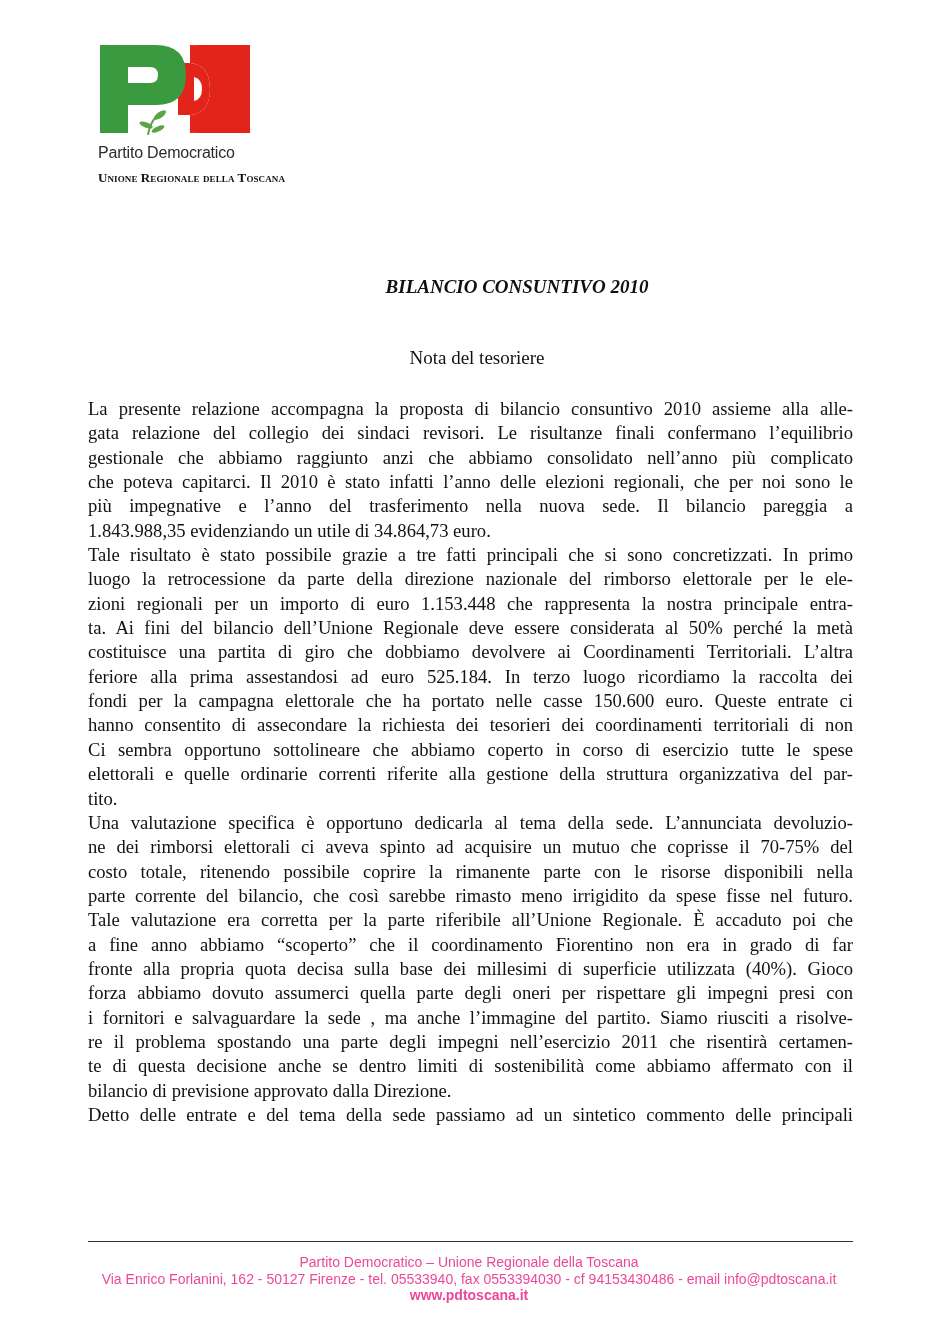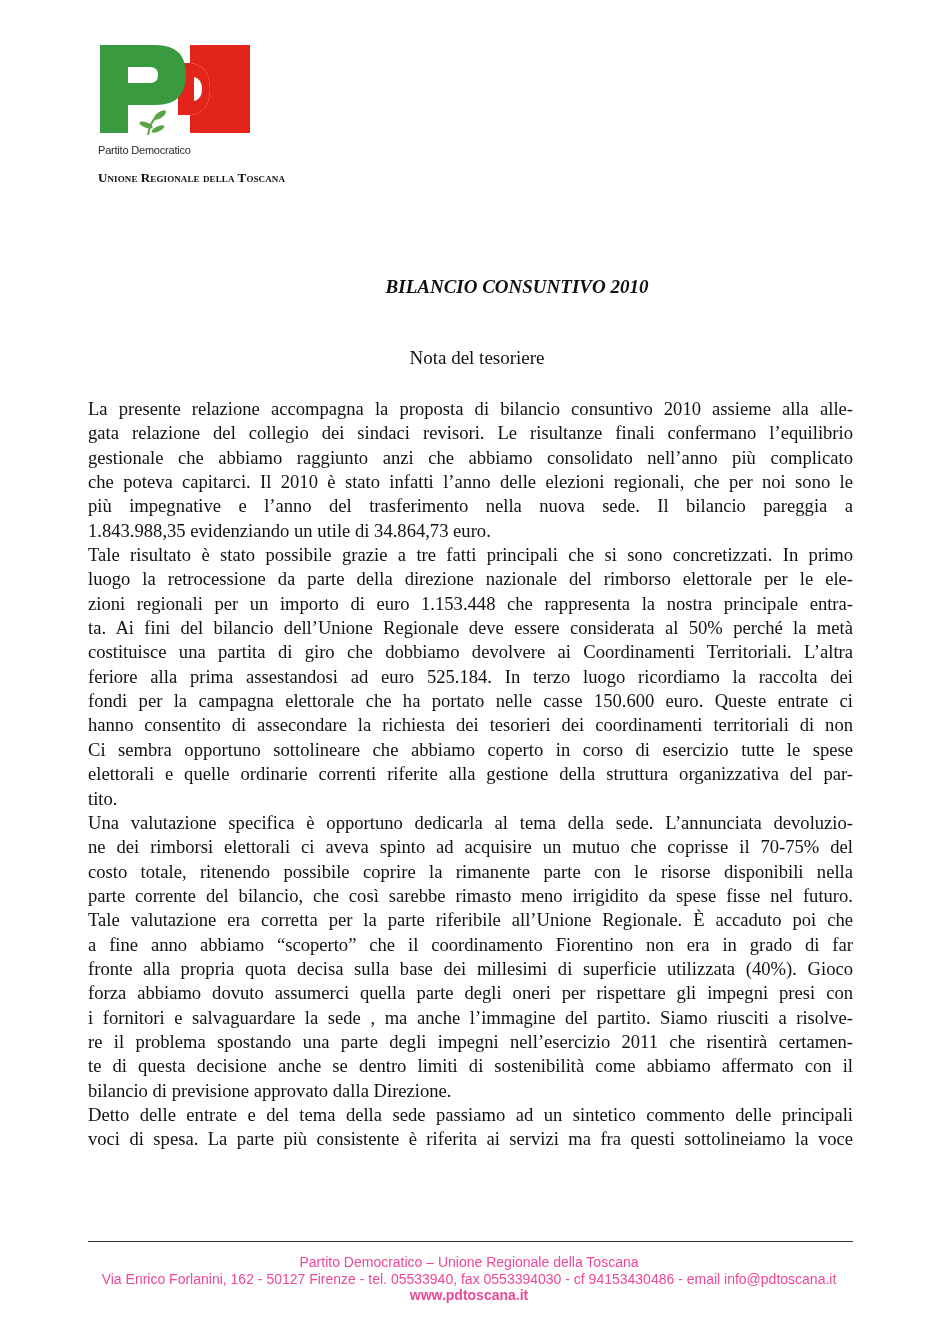--- a/index.html
+++ b/index.html
@@ -1,19 +1,19 @@
 <!DOCTYPE html>
 <html><head>
   <meta charset="utf-8">
   <style>
     html, body { margin: 0; padding: 0; background: #ffffff; }
     body { width: 938px; height: 1328px; position: relative; overflow: hidden; }
     .logo { position: absolute; left: 96px; top: 40px; width: 220px; height: 150px; }
     .logo-mark { position: absolute; left: 2px; top: 3px; width: 154px; height: 92px; }
-    .logo-sub1 { position: absolute; left: 2px; top: 104px; font-family: "Liberation Sans", sans-serif; font-size: 11px; color: #2b2b2b; letter-spacing: -0.2px; white-space: nowrap; }
+    .logo-sub1 { position: absolute; left: 2px; top: 104px; font-family: "Liberation Sans", sans-serif; font-size: 16px; color: #2b2b2b; letter-spacing: -0.2px; white-space: nowrap; }
     .logo-sub2 { position: absolute; left: 2px; top: 130px; font-family: Liberation Serif, serif; font-weight: bold; font-size: 13px; color: #111; white-space: nowrap; font-variant: small-caps; letter-spacing: 0.1px; }
     .title { position: absolute; left: 0; width: 938px; top: 276px; text-align: center; font-family: "Liberation Serif", serif; font-weight: bold; font-style: italic; font-size: 19px; color: #111; padding-left: 48px; }
     .subtitle { position: absolute; left: 0; width: 938px; top: 347px; text-align: center; font-family: "Liberation Serif", serif; font-size: 19px; color: #111; margin-left: 8px; }
     .body-text { position: absolute; left: 88px; top: 397px; width: 765px; font-family: "Liberation Serif", serif; font-size: 18.6px; color: #111; }
     .line { height: 24.35px; line-height: 24.35px; white-space: nowrap; text-align: justify; text-align-last: justify; overflow: hidden; }
     .line.last { text-align-last: left; }
     .footer-rule { position: absolute; left: 88px; top: 1241px; width: 765px; height: 0; border-top: 1.3px solid #333; }
     .footer { position: absolute; left: 0; width: 938px; top: 1254px; text-align: center; font-family: "Liberation Sans", sans-serif; font-size: 14px; color: #ec4899; line-height: 16.5px; }
     .footer .web { font-weight: bold; }
   </style>
@@ -67,21 +67,20 @@
   <div class="line">parte corrente del bilancio, che così sarebbe rimasto meno irrigidito da spese fisse nel futuro.</div>
   <div class="line">Tale valutazione era corretta  per la parte riferibile all’Unione Regionale. È accaduto poi che</div>
   <div class="line">a fine anno abbiamo “scoperto” che il coordinamento Fiorentino non era in grado di far</div>
   <div class="line">fronte alla propria quota decisa sulla base dei millesimi di superficie utilizzata (40%). Gioco</div>
   <div class="line">forza abbiamo dovuto assumerci quella parte degli oneri per rispettare gli impegni presi con</div>
   <div class="line">i fornitori e salvaguardare la sede , ma anche l’immagine del partito. Siamo riusciti a risolve-</div>
   <div class="line">re il problema spostando una parte degli impegni nell’esercizio 2011 che risentirà certamen-</div>
   <div class="line">te di questa decisione anche se dentro limiti di sostenibilità come abbiamo affermato con il</div>
   <div class="line last">bilancio di previsione approvato dalla Direzione.</div>
   <div class="line">Detto delle entrate e del tema della sede passiamo ad un sintetico commento delle principali</div>
-  <div class="line">voci di spesa. La parte più consistente è riferita ai servizi ma fra questi sottolineiamo la voce</div>
 </div>
 
 <div class="footer-rule"></div>
 <div class="footer">
   <div>Partito Democratico – Unione Regionale della Toscana</div>
   <div>Via Enrico Forlanini, 162 - 50127 Firenze - tel. 05533940, fax 0553394030 - cf 94153430486 - email info@pdtoscana.it</div>
   <div class="web">www.pdtoscana.it</div>
 </div>
 
 </body></html>

